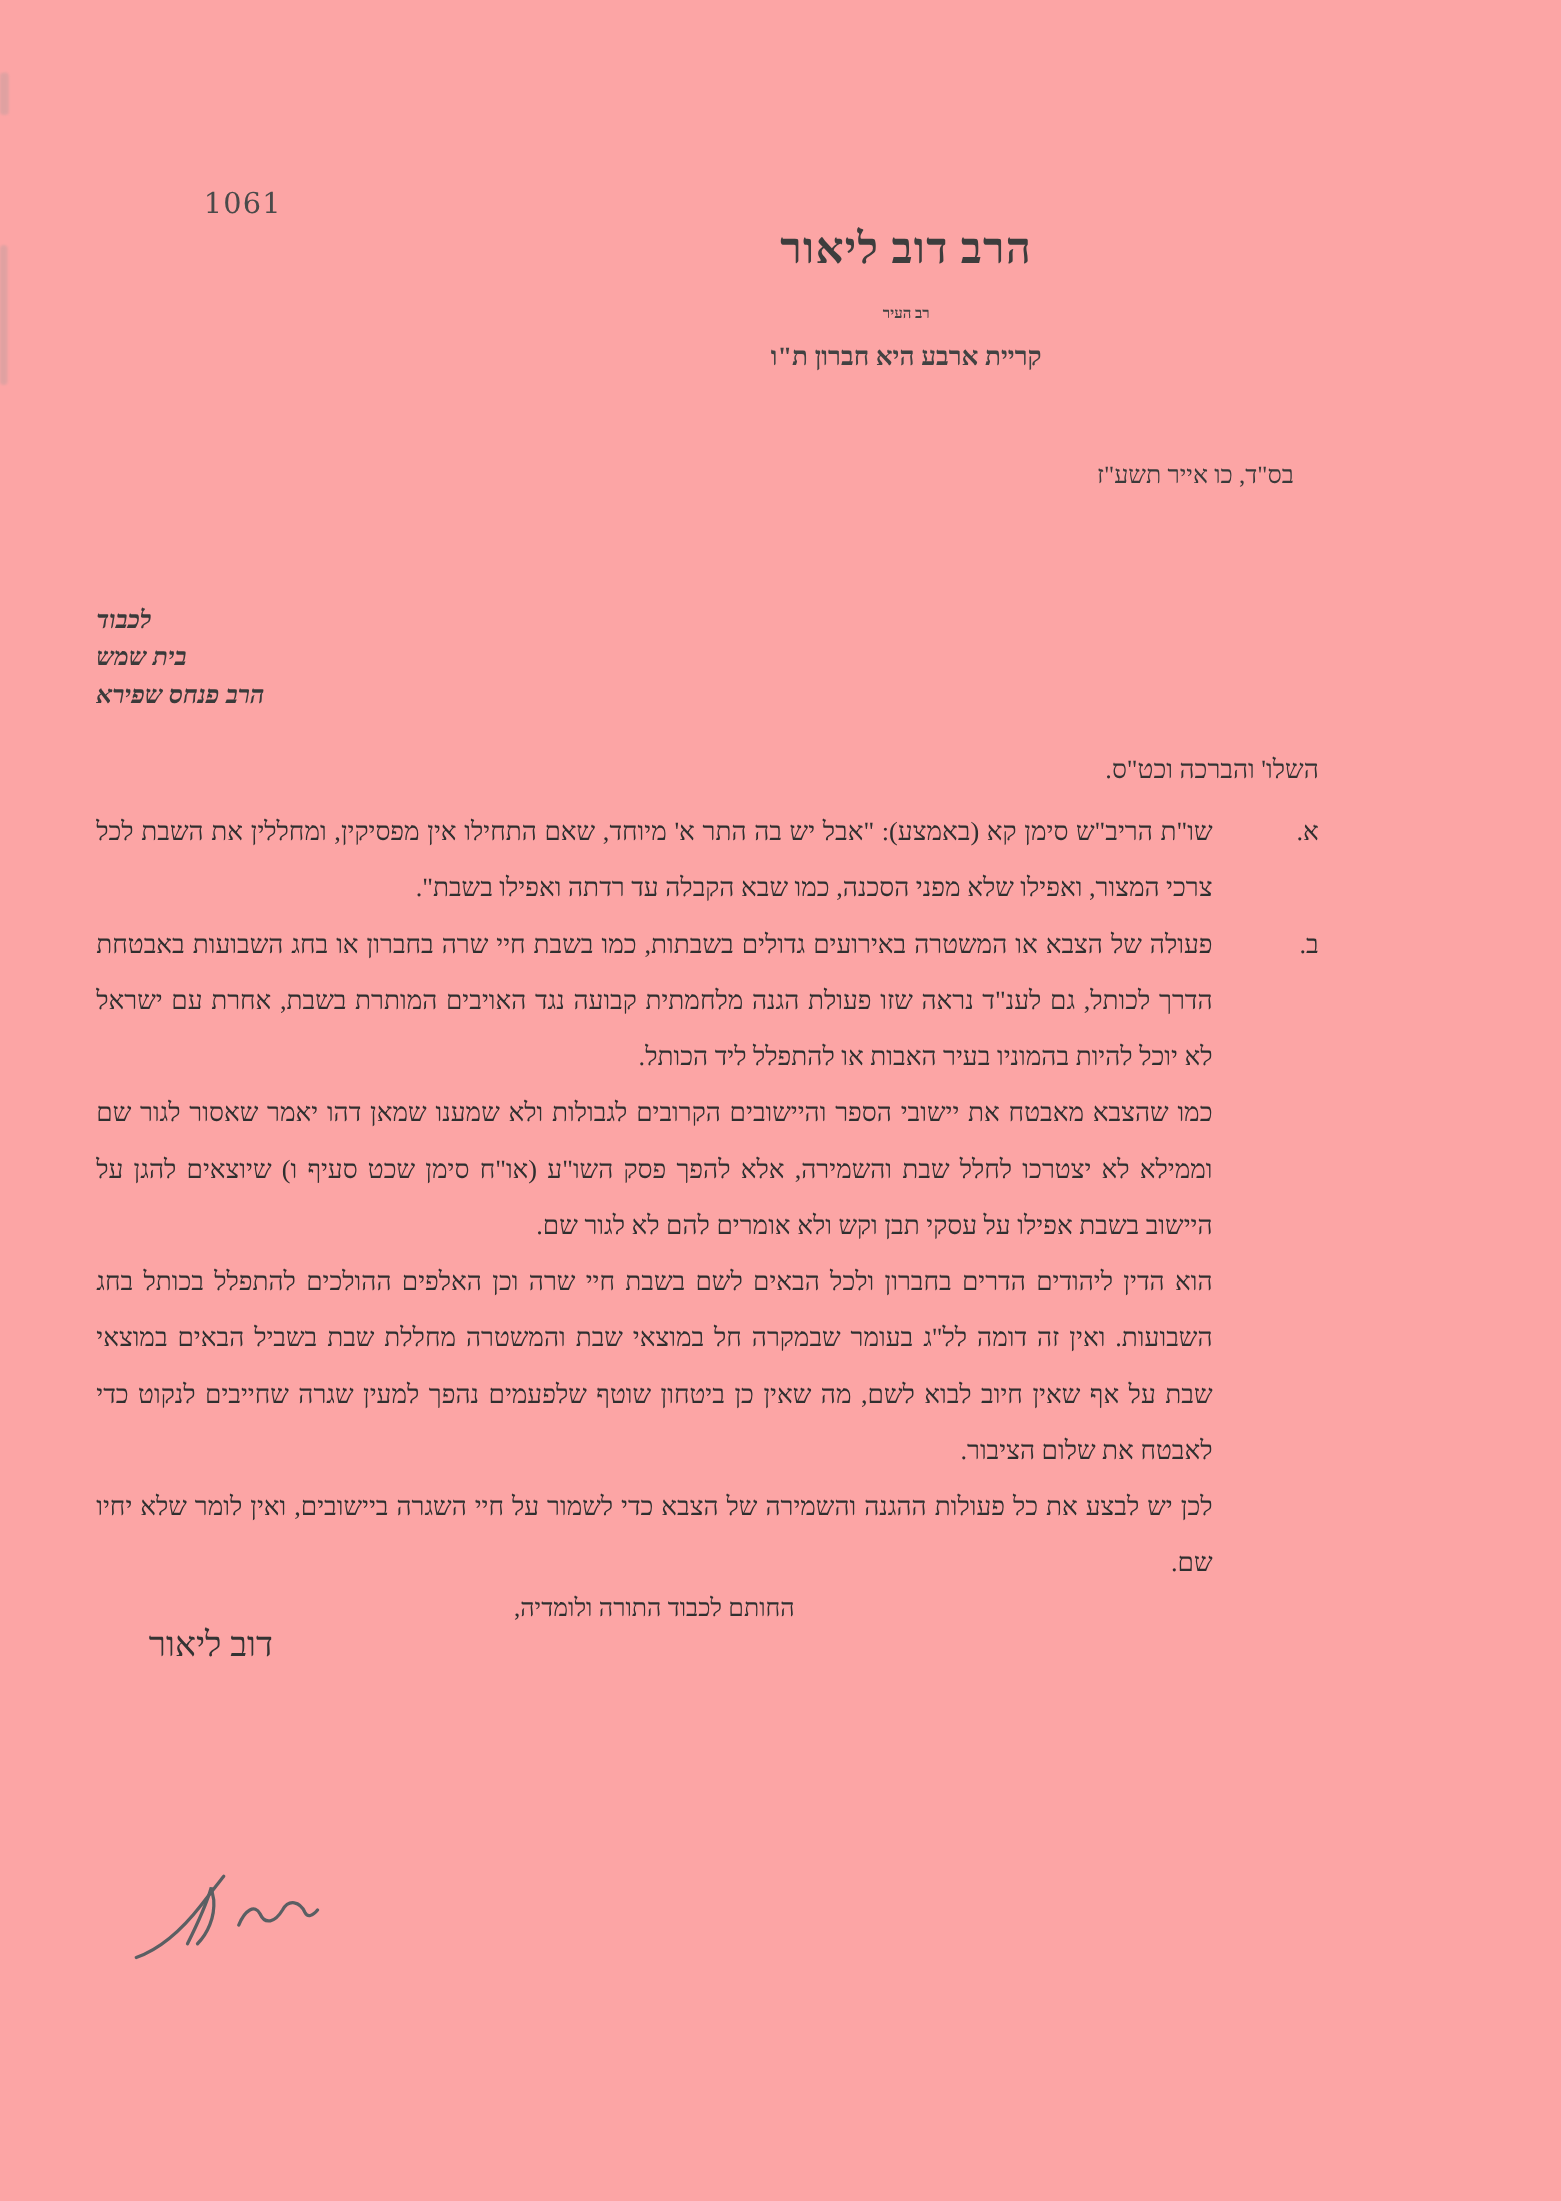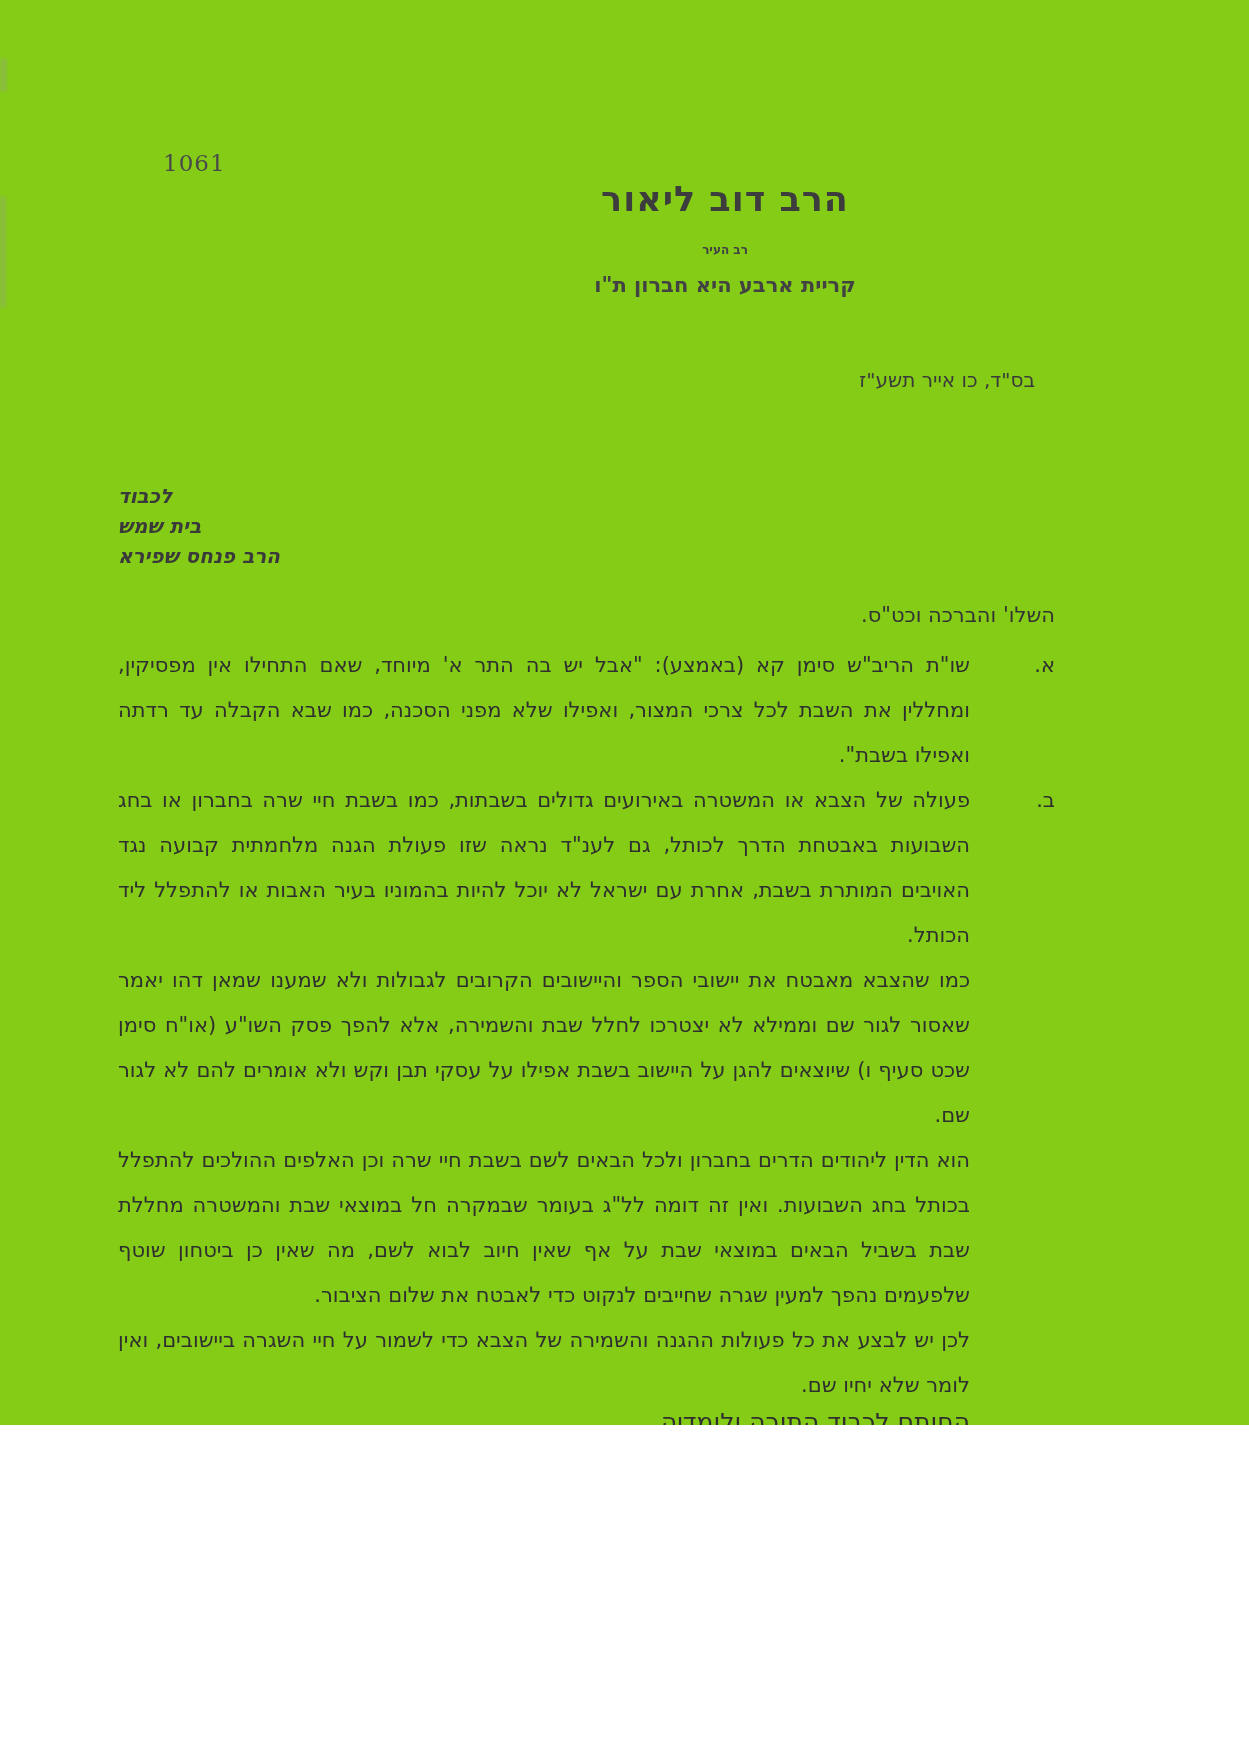--- a/index.html
+++ b/index.html
@@ -1,48 +1,49 @@
 <!DOCTYPE html>
 <html><head>
 <meta charset="utf-8">
 <style>
   html,body{margin:0;padding:0;background:#ffffff;}
   .page{
     position:relative;
-    width:1249px;height:1425px;
-    background:#84cc16;
+    width:1249px;height:1761px;
+    background:#fca5a5;
     overflow:hidden;
     font-family:"DejaVu Sans",sans-serif;
     color:#343434;
   }
   .page-number{
     position:absolute;left:163px;top:150px;
     font-family:"DejaVu Serif",serif;
     font-size:23px;color:#4a4a4a;letter-spacing:1px;
   }
   .content{
     direction:rtl;
-    padding:0 194px 0 118px; 
+    padding:0 194px 0 77px; 
+    font-family:Liberation Serif, serif;
   }
   .letterhead{ text-align:center; margin:177px 0 0 0; width:400px; margin-right:130px; }
   .lh-title{ font-size:35px; font-weight:bold; line-height:44px; color:#3d3d3d; letter-spacing:1px;}
   .lh-role{ font-size:12px; font-weight:bold; line-height:26px; margin-top:16px; color:#424242;}
   .lh-city{ font-size:21px; font-weight:bold; line-height:28px; margin-top:8px; color:#424242;}
   .date-line{ text-align:right; margin-top:68px; margin-left:0; padding-left:0;
     font-size:20px; line-height:26px; color:#3a3a3a; margin-right:20px;}
   .recipient{ text-align:left; margin-top:88px; font-size:20px; font-weight:bold;
     font-style:italic; line-height:30px; color:#3a3a3a;}
   .greeting{ text-align:right; margin-top:30px; font-size:21px; line-height:28px; color:#333;}
   .body-block{ margin-top:14px; font-size:21px; line-height:45px; color:#2f2f2f;}
   .para{ display:flex; }
   .marker{ flex:0 0 85px; text-align:right; }
   .ptext{ flex:1; text-align:justify; }
   .plain{ margin-right:85px; text-align:justify; }
-  .closing-line{ margin-right:85px; text-align:right; margin-top:-8px;
-    font-size:25px; line-height:45px; color:#2f2f2f;}
+  .closing-line{ margin-right:85px; text-align:center; margin-top:-8px;
+    font-size:20px; line-height:45px; color:#2f2f2f;}
   .signer{ text-align:left; padding-left:42px; margin-top:-10px;
     font-size:28px; line-height:34px; color:#333;}
   .signature{ position:absolute; left:103px; top:1492px; }
   .smudge{ position:absolute; background:#9a9a9a; opacity:.28; border-radius:3px; filter:blur(1px);}
   .smudge.s1{ left:0; top:58px; width:7px; height:34px;}
   .smudge.s2{ left:0; top:196px; width:6px; height:112px;}
 </style>
 </head>
 <body>
 

